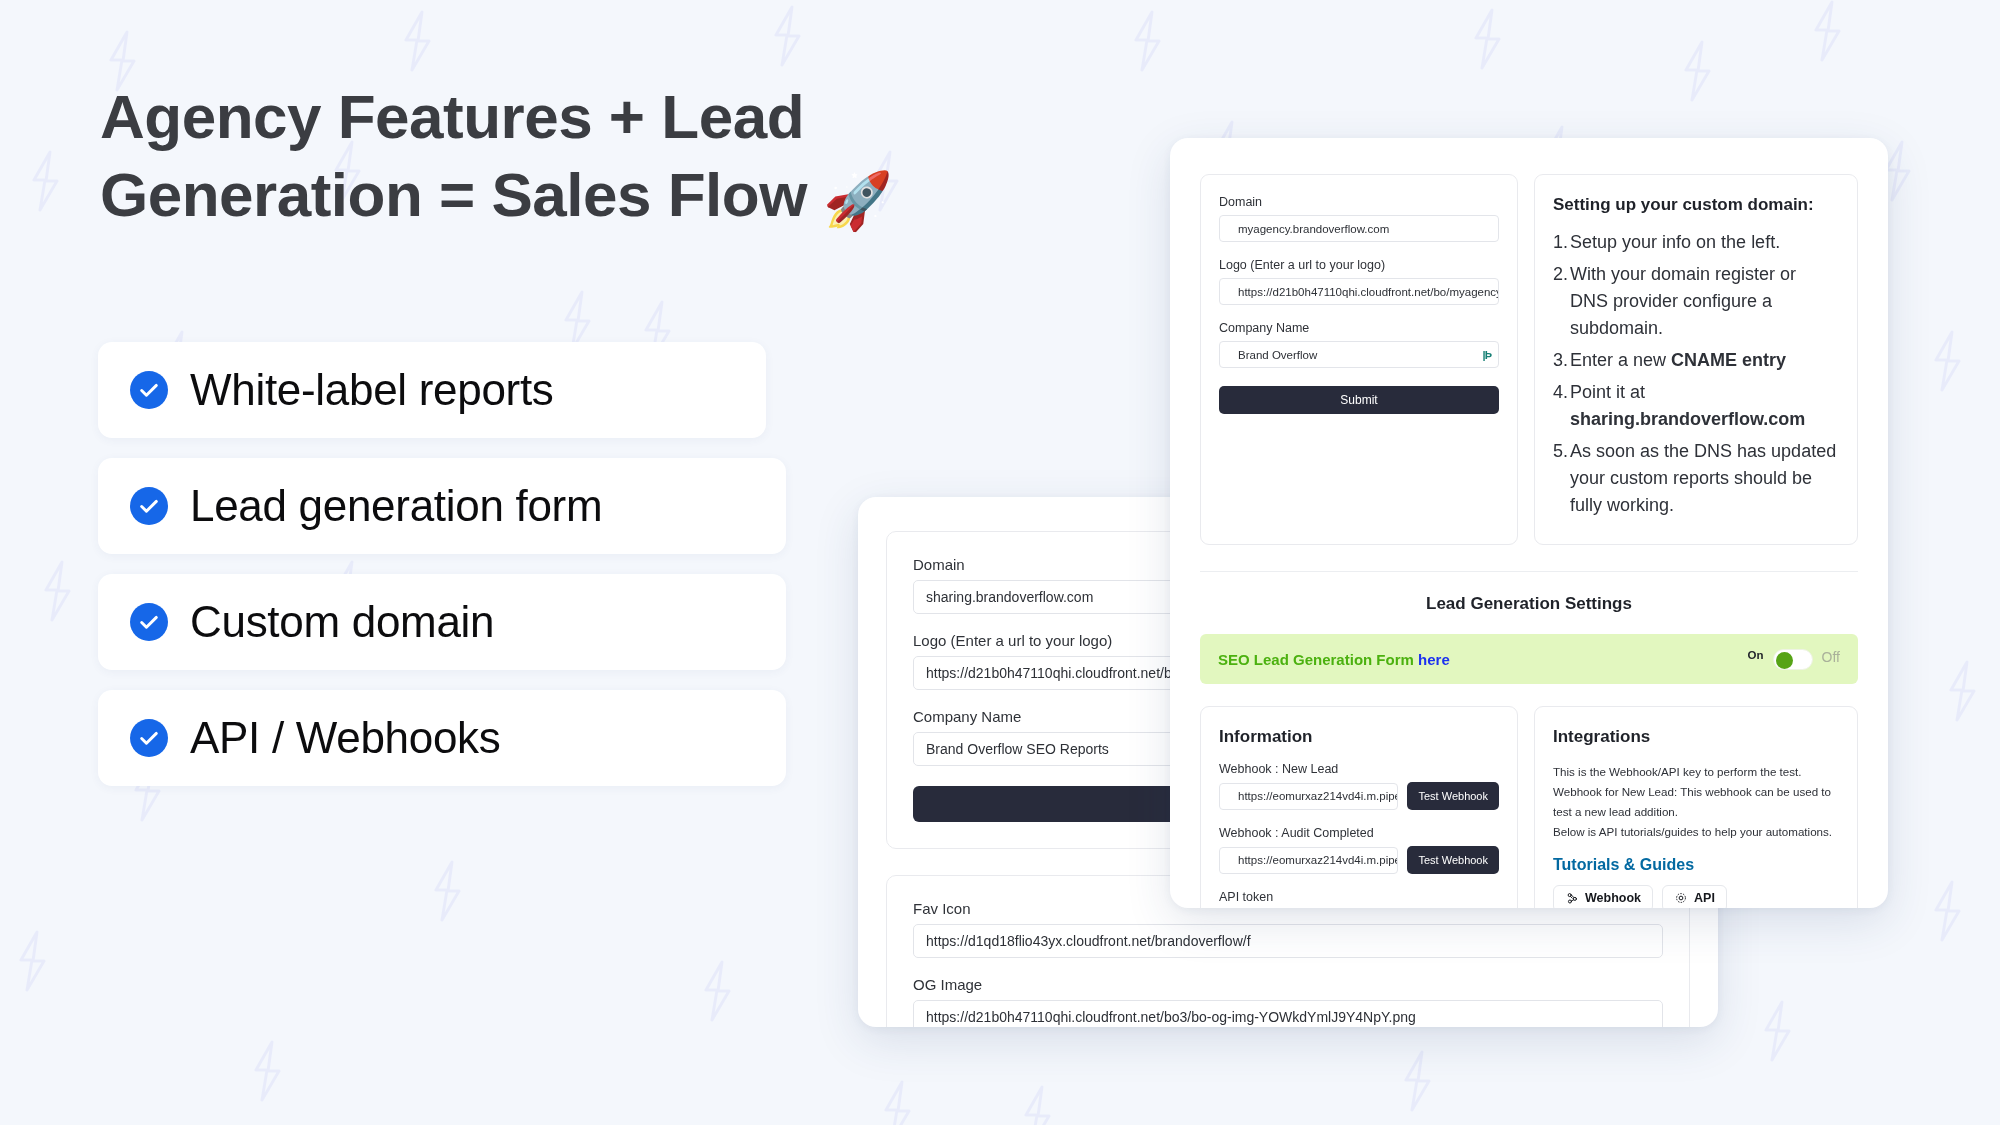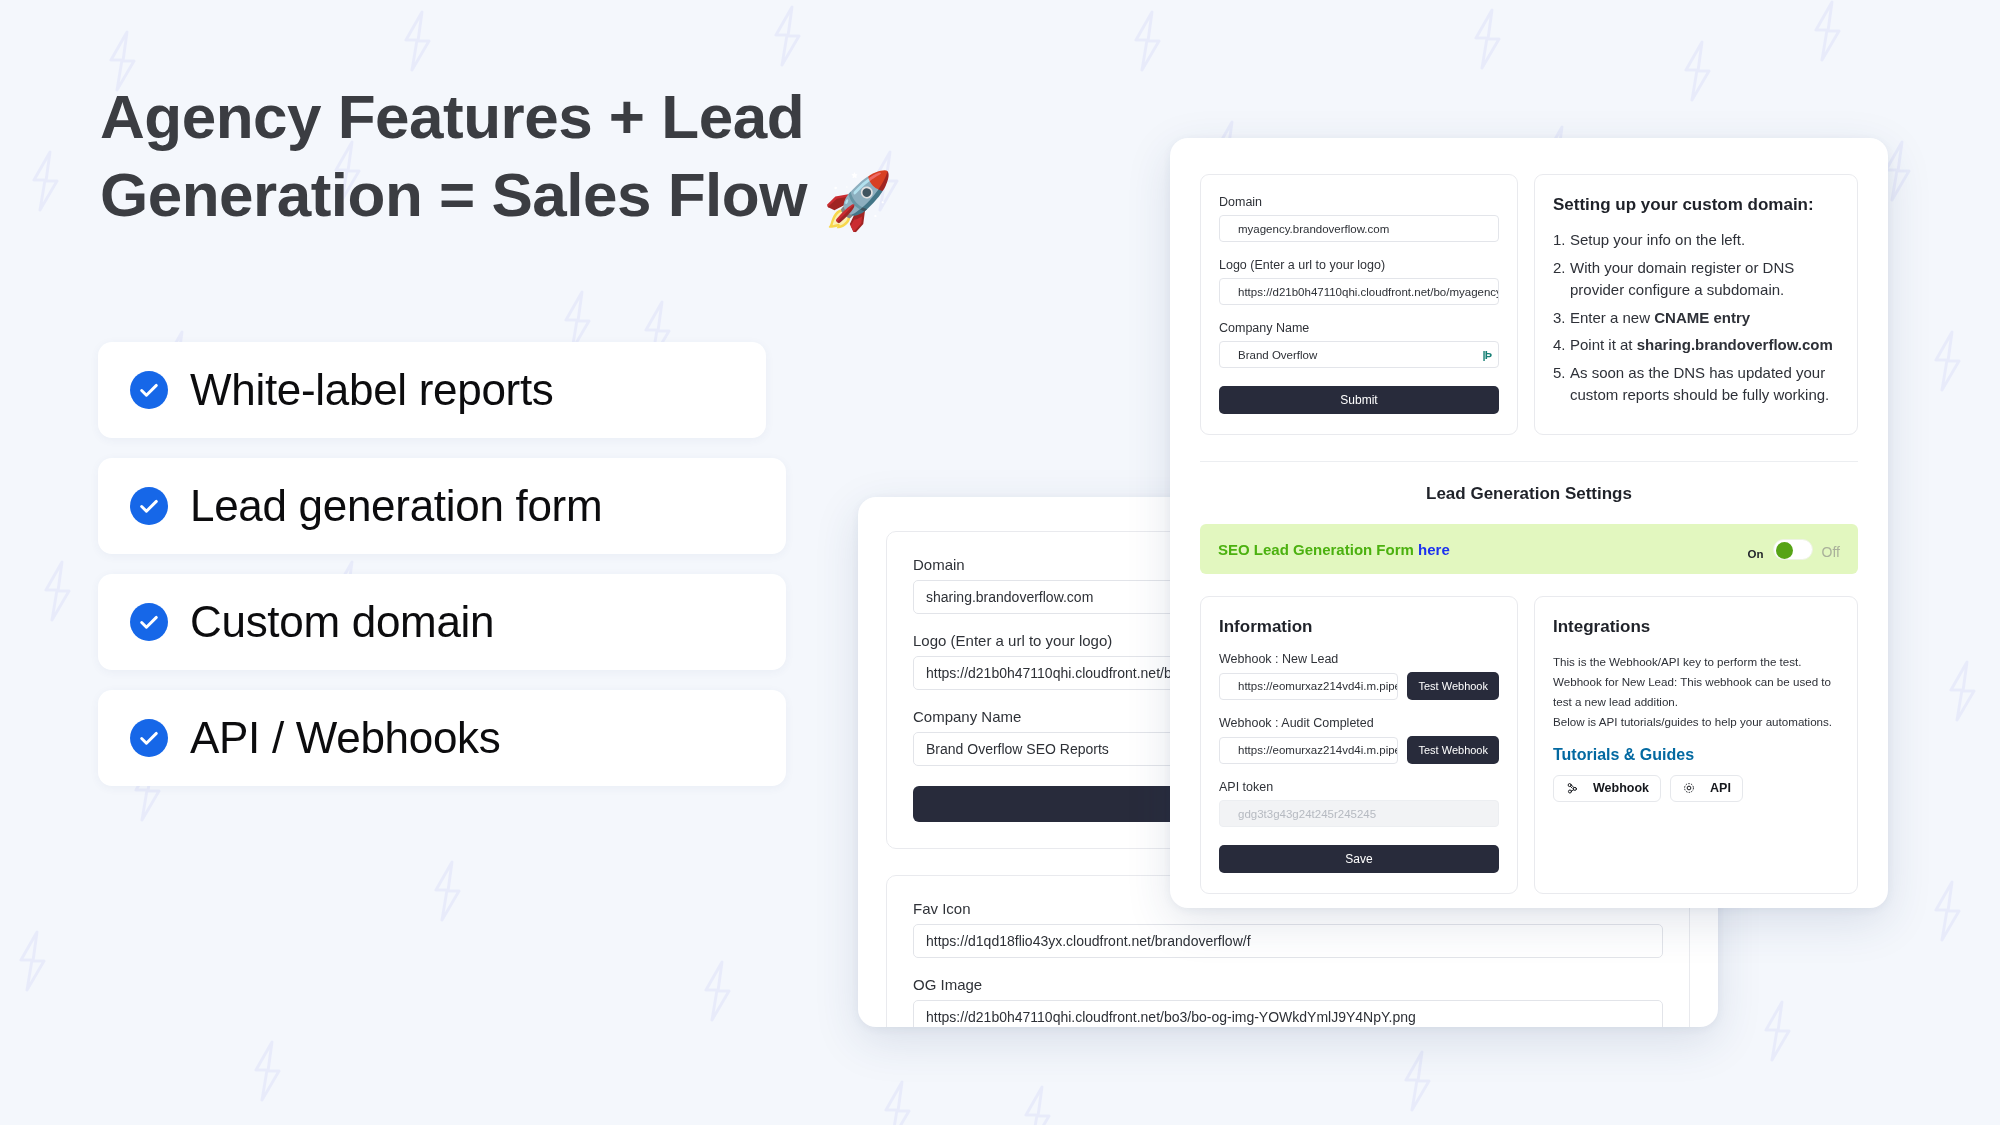--- a/index.html
+++ b/index.html
@@ -151,21 +151,21 @@
   .btn-dark {
     background: #282b3b; color: #fff;
     border-radius: 5px; height: 28px;
     display: flex; align-items: center; justify-content: center;
     font-size: 12px; margin-top: 18px;
   }
 
   .guide-title { font-size: 17px; font-weight: 700; color: #1f2229; margin-bottom: 14px; }
   .guide-list { list-style: none; counter-reset: g; }
   .guide-list li {
-    font-size: 15px; color: #2e3138; line-height: 1.5;
+    font-size: 18px; color: #2e3138; line-height: 1.5;
     margin-bottom: 5px; padding-left: 17px; position: relative;
   }
   .guide-list li::before {
     counter-increment: g; content: counter(g) ".";
     position: absolute; left: 0; top: 0;
   }
   .guide-list b { font-weight: 700; }
 
   .divider { border-top: 1px solid #eceef1; margin: 26px 0 0 0; }
   .lead-title {
@@ -176,21 +176,21 @@
   .seo-bar {
     background: #e2f7bf;
     border-radius: 6px;
     height: 50px;
     display: flex; align-items: center;
     padding: 0 18px;
     margin-bottom: 22px;
   }
   .seo-text { font-size: 15px; font-weight: 700; color: #4bb10f; }
   .seo-text a { color: #1c31f0; text-decoration: none; }
-  .toggle-wrap { margin-left: auto; display: flex; align-items: flex-end; gap: 9px; }
+  .toggle-wrap { margin-left: auto; display: flex; align-items: flex-start; gap: 9px; }
   .tg-on  { font-size: 11.5px; font-weight: 700; color: #23262c; }
   .tg-off { font-size: 14px; font-weight: 400; color: #a9b09a; }
   .toggle {
     width: 40px; height: 21px; border-radius: 11px;
     background: #fff; position: relative;
     border: 1px solid #eef3e4;
   }
   .toggle .knob {
     position: absolute; left: 2px; top: 2px;
     width: 17px; height: 17px; border-radius: 50%;
@@ -208,21 +208,21 @@
     font-size: 11px; white-space: nowrap;
   }
 
   .integ-p { font-size: 11.6px; color: #2e3138; line-height: 1.72; }
   .tg-h { font-size: 16px; font-weight: 700; color: #0369a1; margin: 14px 0 11px 0; }
   .chip-row { display: flex; gap: 9px; }
   .chip {
     border: 1px solid #e6e8ec;
     border-radius: 6px;
     height: 27px;
-    display: flex; align-items: center; gap: 14px;
+    display: flex; align-items: center; gap: 6px;
     padding: 0 11px;
     font-size: 12.5px; font-weight: 700; color: #16181d;
     background: #fff;
   }
   .chip svg { width: 14px; height: 14px; display:block; }
 </style>
 </head>
 <body>
 
 <div id="bolts">

